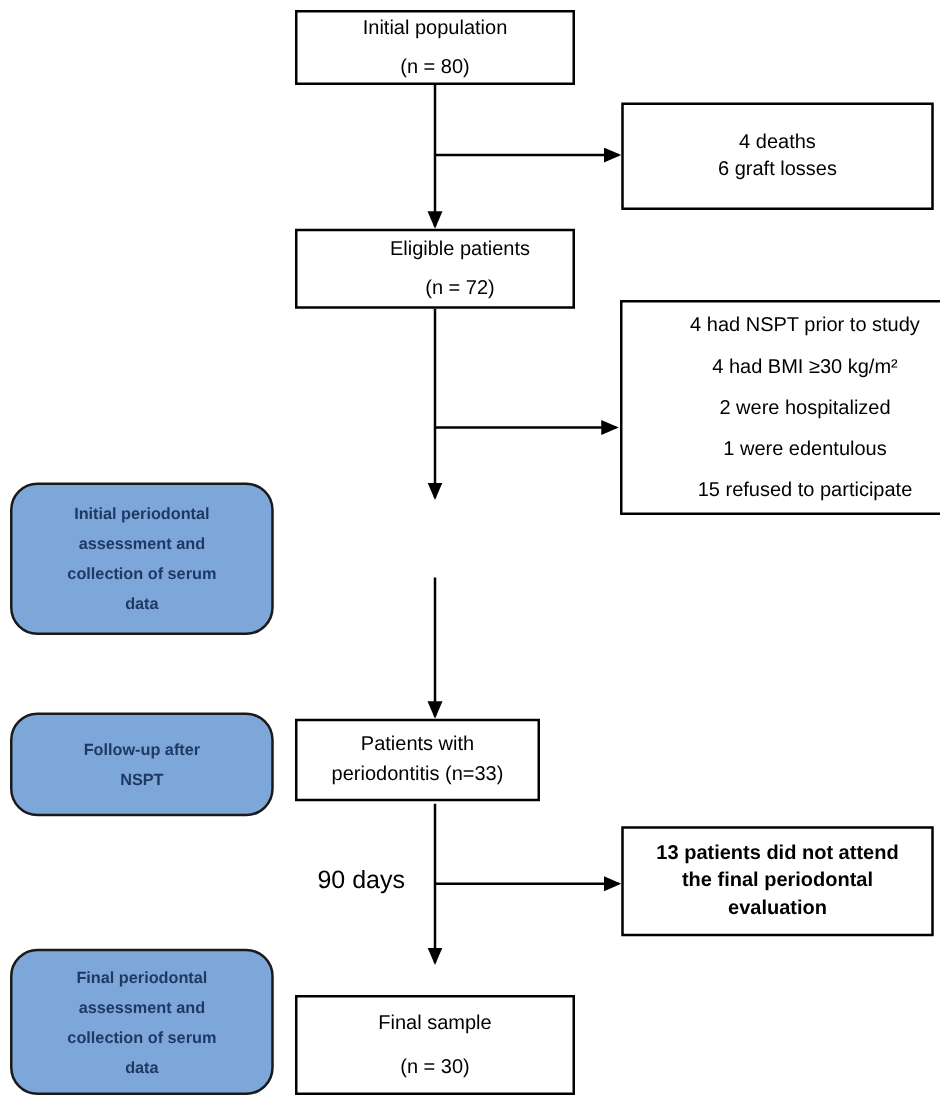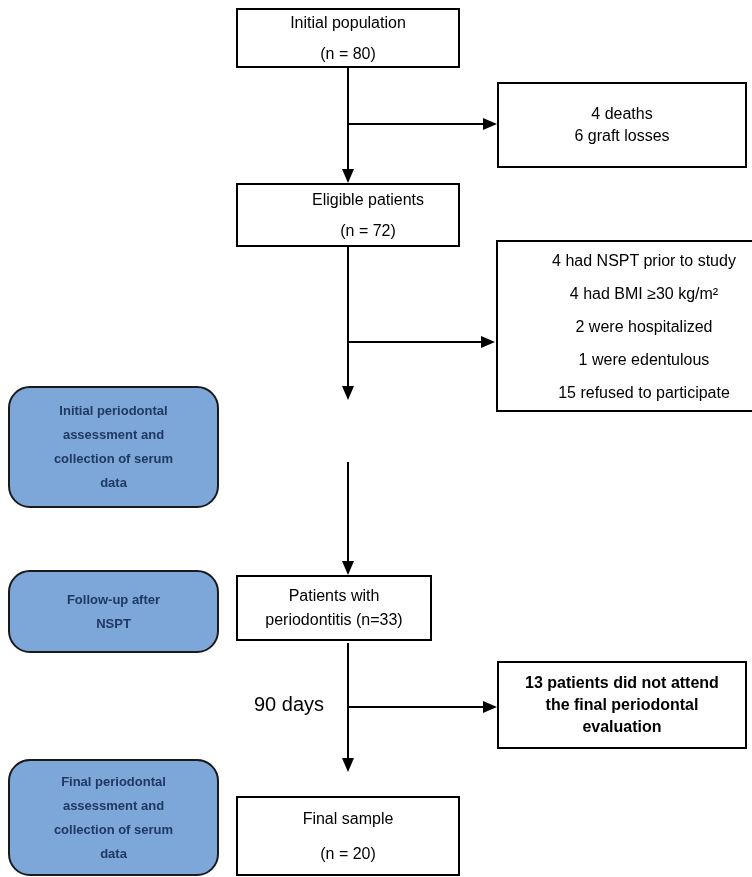--- a/index.html
+++ b/index.html
@@ -119,21 +119,21 @@
   </div>
 
 
   <div class="box tight" style="left:236px; top:575px; width:196px; height:66px;">
     <div class="ln">Patients with</div>
     <div class="ln">periodontitis (n=33)</div>
   </div>
 
   <div class="box" style="left:236px; top:772px; width:224px; height:80px;margin-top:24px;">
     <div class="ln">Final sample</div>
-    <div class="ln gap" style="margin-top:15px;">(n = 20)</div>
+    <div class="ln gap" style="margin-top:15px;">(n = 30)</div>
   </div>
 
   <div class="box side" style="top:82px; height:86px;">
     <div class="ln">4 deaths</div>
     <div class="ln">6 graft losses</div>
   </div>
 
   <div class="box side spread" style="left:496px; top:240px; width:296px; height:172px;">
     <div class="ln">4 had NSPT prior to study</div>
     <div class="ln">4 had BMI ≥30 kg/m²</div>

